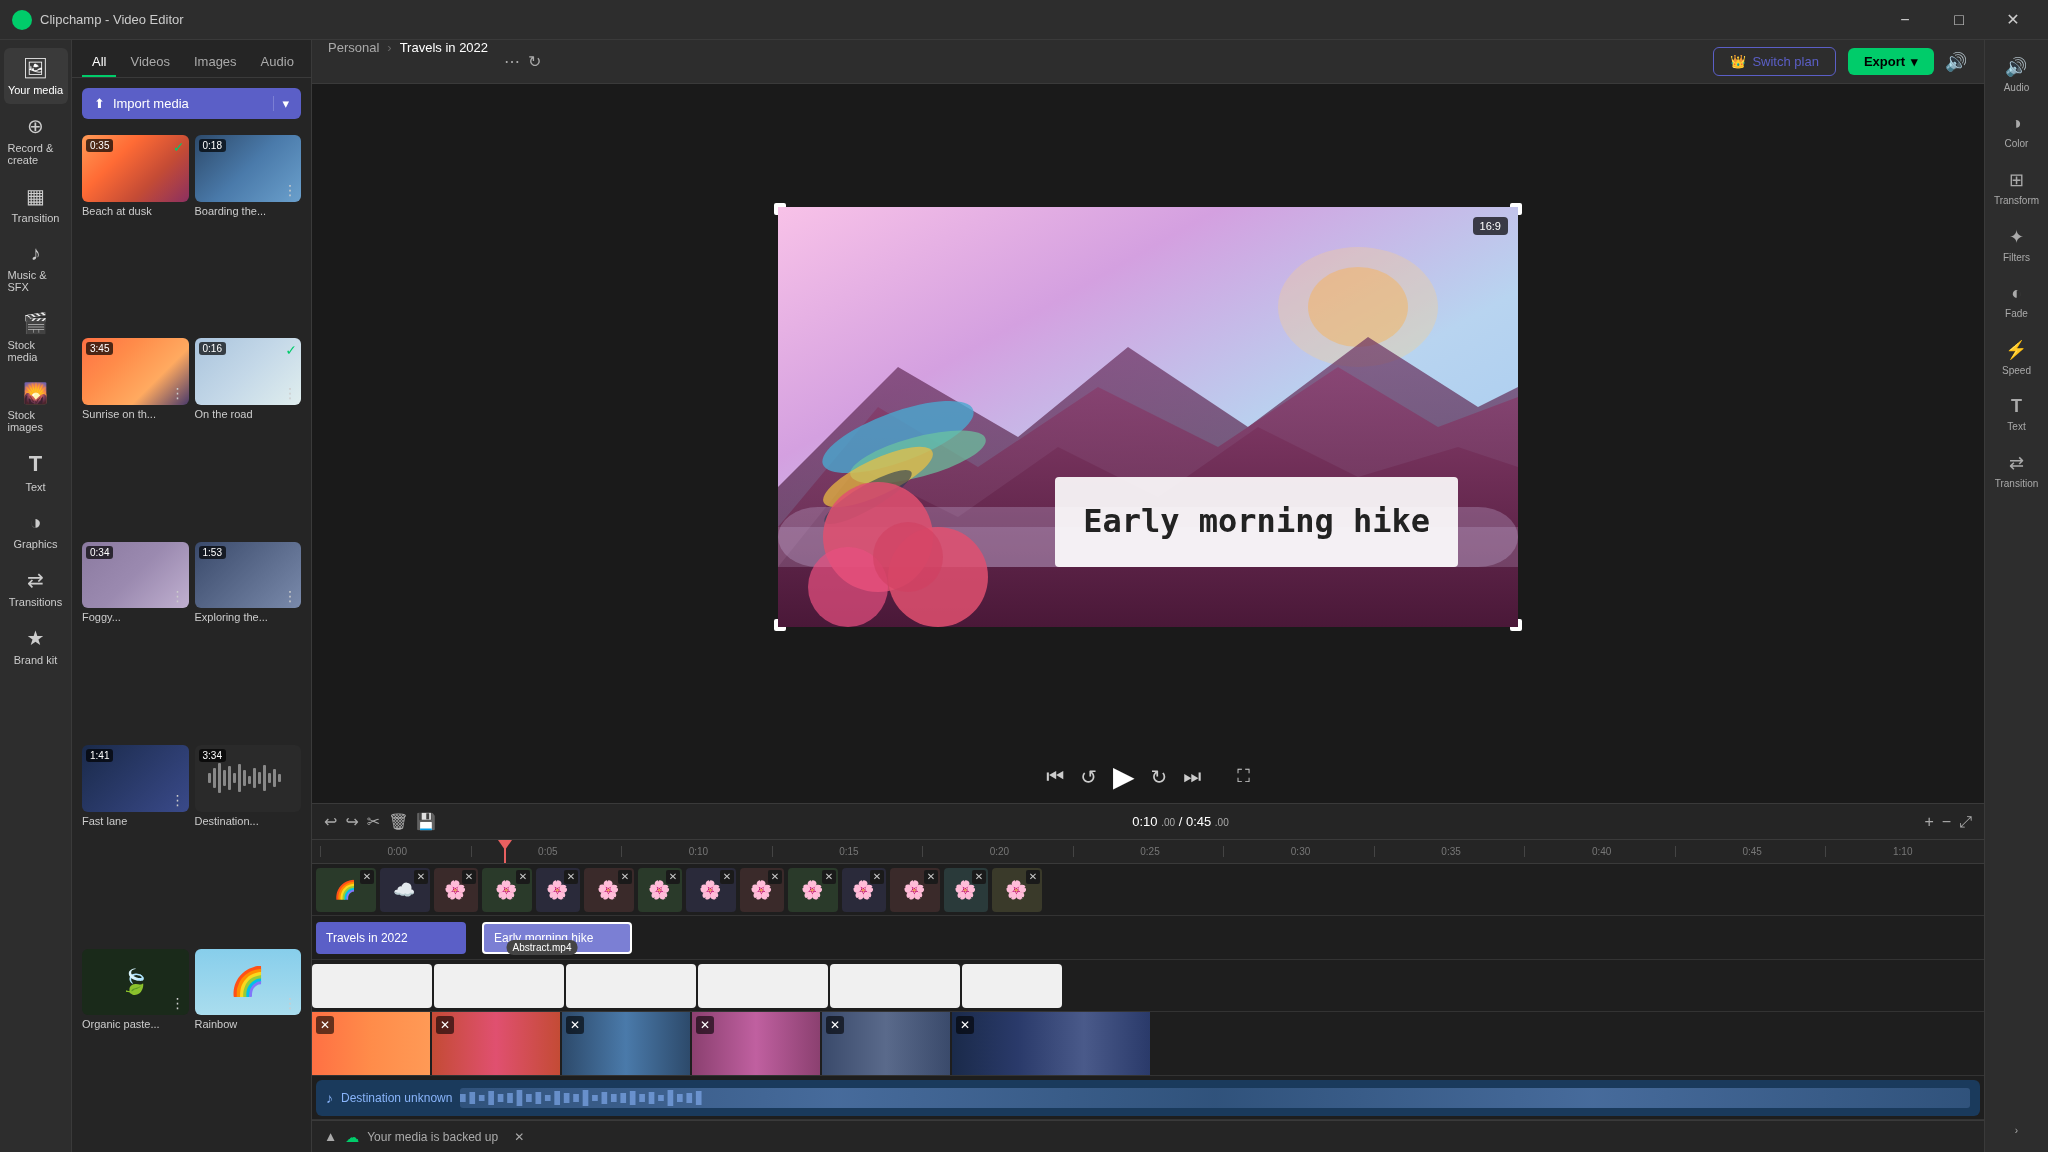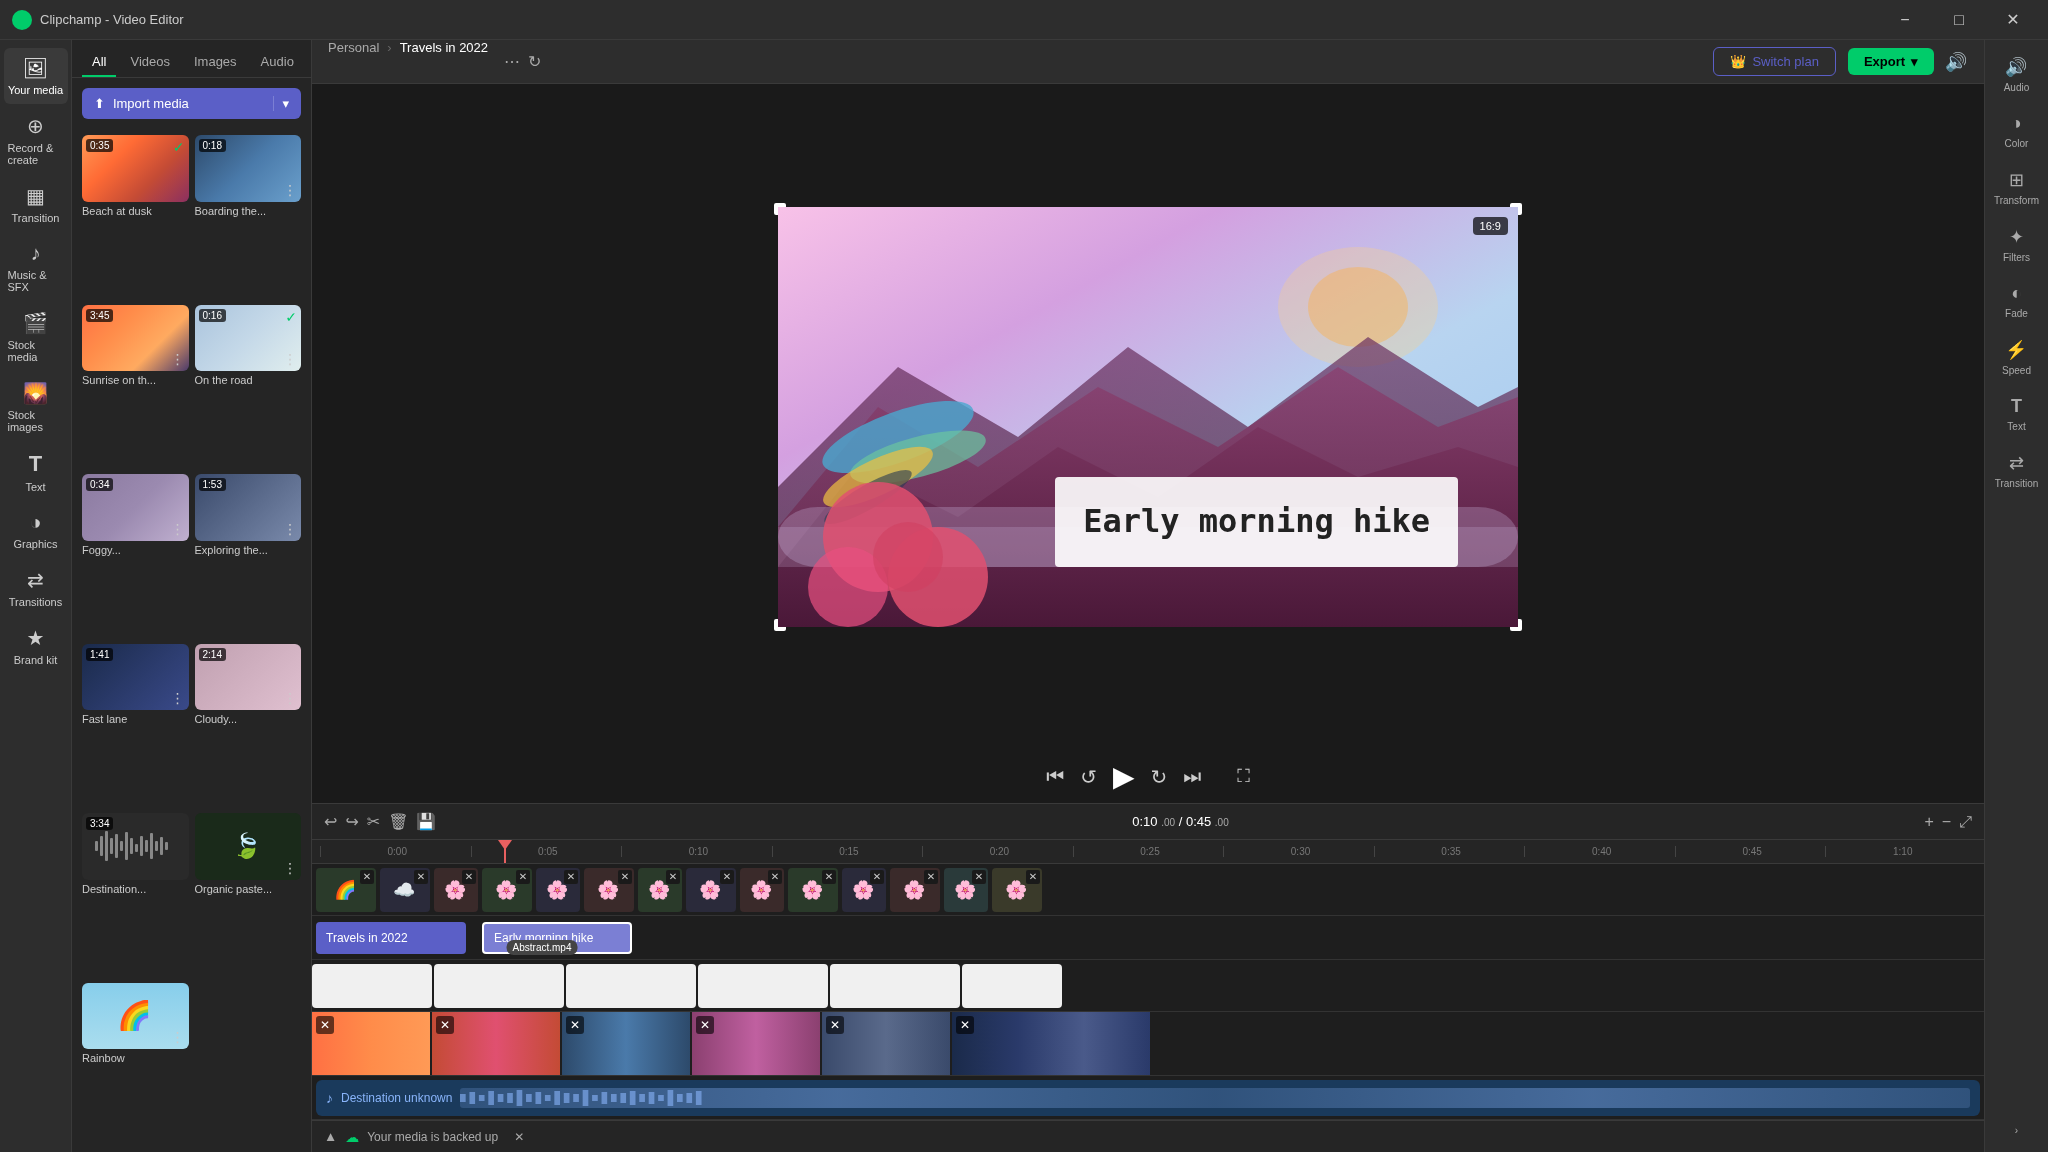--- a/index.html
+++ b/index.html
@@ -637,28 +637,20 @@
 
       <div class="media-item-wrapper">
         <div class="media-thumb">
           <div class="media-thumb-img" style="background:linear-gradient(135deg,#1a2a4a,#2a3a6a,#3a4a8a);"></div>
           <div class="media-thumb-duration">1:41</div>
           <div class="media-thumb-more">⋮</div>
         </div>
         <div class="media-thumb-label">Fast lane</div>
       </div>
 
-      <div class="media-item-wrapper">
-        <div class="media-thumb">
-          <div class="media-thumb-img" style="background:linear-gradient(135deg,#c0a0b0,#d0b0c0,#e0c0d0);"></div>
-          <div class="media-thumb-duration">2:14</div>
-          <div class="media-thumb-more">⋮</div>
-        </div>
-        <div class="media-thumb-label">Cloudy...</div>
-      </div>
 
       <div class="media-item-wrapper">
         <div class="media-thumb" style="background:#2a2a2a;display:flex;align-items:center;justify-content:center;">
           <svg width="80" height="40" viewBox="0 0 80 40">
             <rect x="0" y="15" width="3" height="10" fill="#888" rx="1"></rect>
             <rect x="5" y="10" width="3" height="20" fill="#888" rx="1"></rect>
             <rect x="10" y="5" width="3" height="30" fill="#888" rx="1"></rect>
             <rect x="15" y="12" width="3" height="16" fill="#888" rx="1"></rect>
             <rect x="20" y="8" width="3" height="24" fill="#888" rx="1"></rect>
             <rect x="25" y="15" width="3" height="10" fill="#888" rx="1"></rect>

